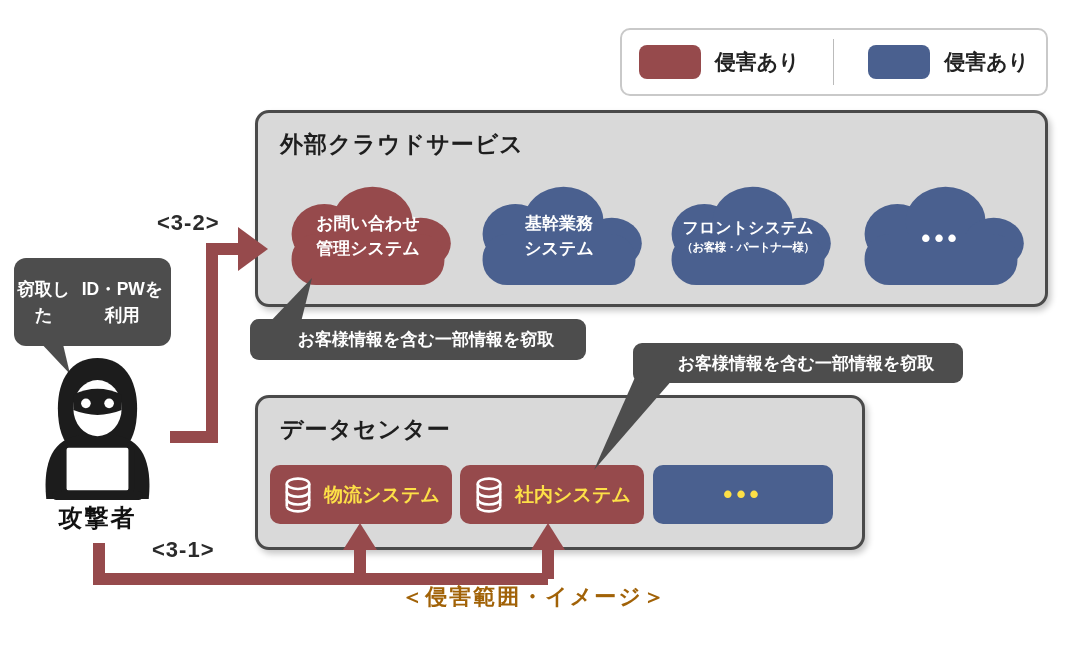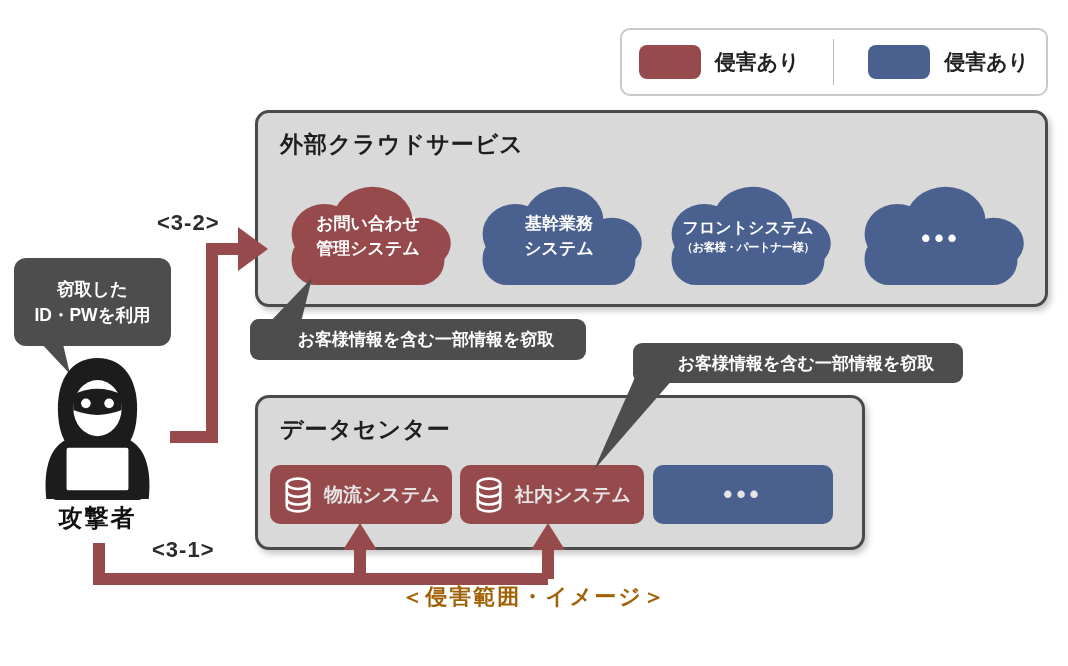--- a/index.html
+++ b/index.html
@@ -39,33 +39,33 @@
   .cloud.compromised svg *{fill:var(--compromised);}
   .cloud.safe svg *{fill:var(--safe);}
   .cloud-text{position:absolute;left:0;right:0;top:36px;text-align:center;color:#fff;font-weight:bold;line-height:1.45;}
   .cloud-text .l1{font-size:17px;}
   .cloud-text .l2{font-size:17px;}
   .cloud-text.small .l1{font-size:16px;}
   .cloud-text.small .l2{font-size:11.5px;letter-spacing:-0.5px;}
   .cloud-text.dots{top:44px;font-size:26px;letter-spacing:4px;}
 
   
-  .sysbox{position:absolute;height:59px;border-radius:10px;display:flex;align-items:center;justify-content:center;gap:10px;color:#e5e5e5;font-weight:bold;font-size:19px;}
+  .sysbox{position:absolute;height:59px;border-radius:10px;display:flex;align-items:center;justify-content:center;gap:10px;color:#fde047;font-weight:bold;font-size:19px;}
   .sysbox.compromised{background:var(--compromised);}
   .sysbox.safe{background:var(--safe);}
   .sysbox .db{width:32px;height:38px;flex:0 0 auto;}
   .sysbox.dots{font-size:26px;letter-spacing:4px;}
 
   
   .callout{position:absolute;background:var(--callout);color:#fff;font-weight:bold;
     border-radius:9px;display:flex;align-items:center;justify-content:center;text-align:center;}
   .callout.theft{font-size:17px;height:41px;padding-left:16px;}
   #callout-cloud{left:250px;top:319px;width:336px;}
   #callout-dc{left:633px;top:343px;width:330px;height:40px;}
-  #attacker-bubble{left:14px;top:258px;width:157px;height:88px;flex-direction:column;font-size:17.5px;line-height:1.5;border-radius:12px;}
+  #attacker-bubble{left:14px;top:258px;width:157px;height:88px;flex-direction:row;font-size:17.5px;line-height:1.5;border-radius:12px;}
 
   
   #attacker-icon{position:absolute;left:25px;top:352px;width:145px;height:150px;}
   #attacker-label{position:absolute;left:25px;top:502px;width:145px;text-align:center;font-size:24px;font-weight:bold;color:#111;letter-spacing:2px;}
 
   
   .step-label{position:absolute;font-size:22px;font-weight:600;color:#2b2b2b;letter-spacing:1px;}
   #step-3-2{left:157px;top:210px;}
   #step-3-1{left:152px;top:537px;}
   #caption{position:absolute;left:0;right:0;top:582px;text-align:center;font-size:22px;font-weight:bold;color:#a16207;letter-spacing:2px;}

